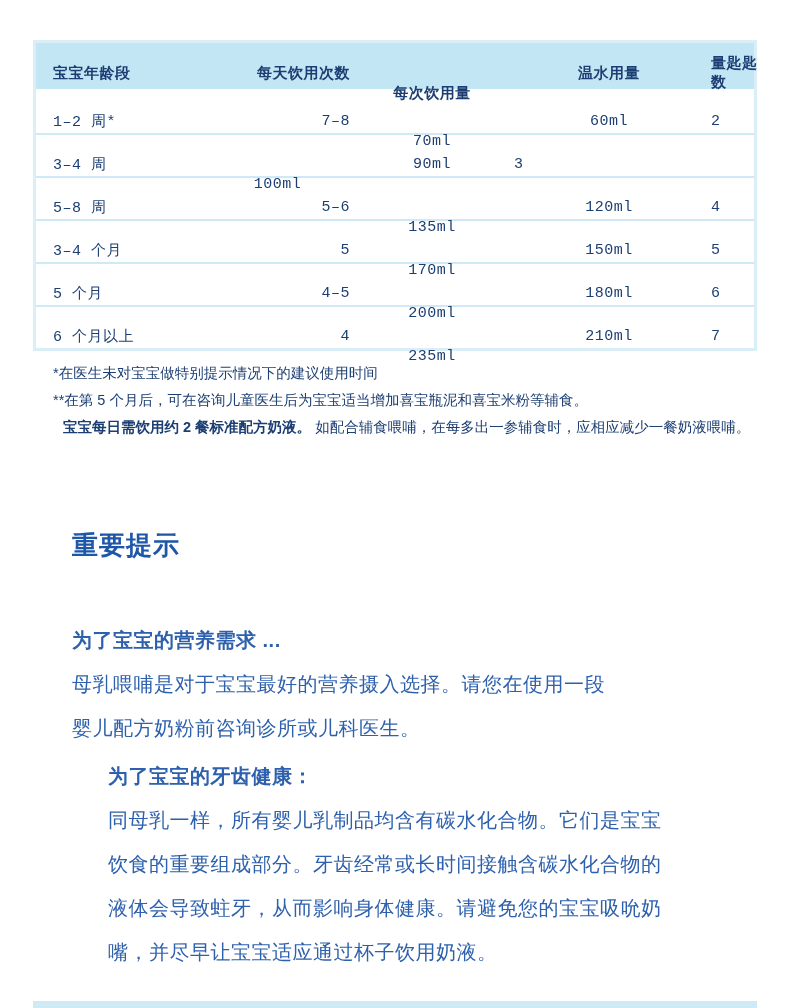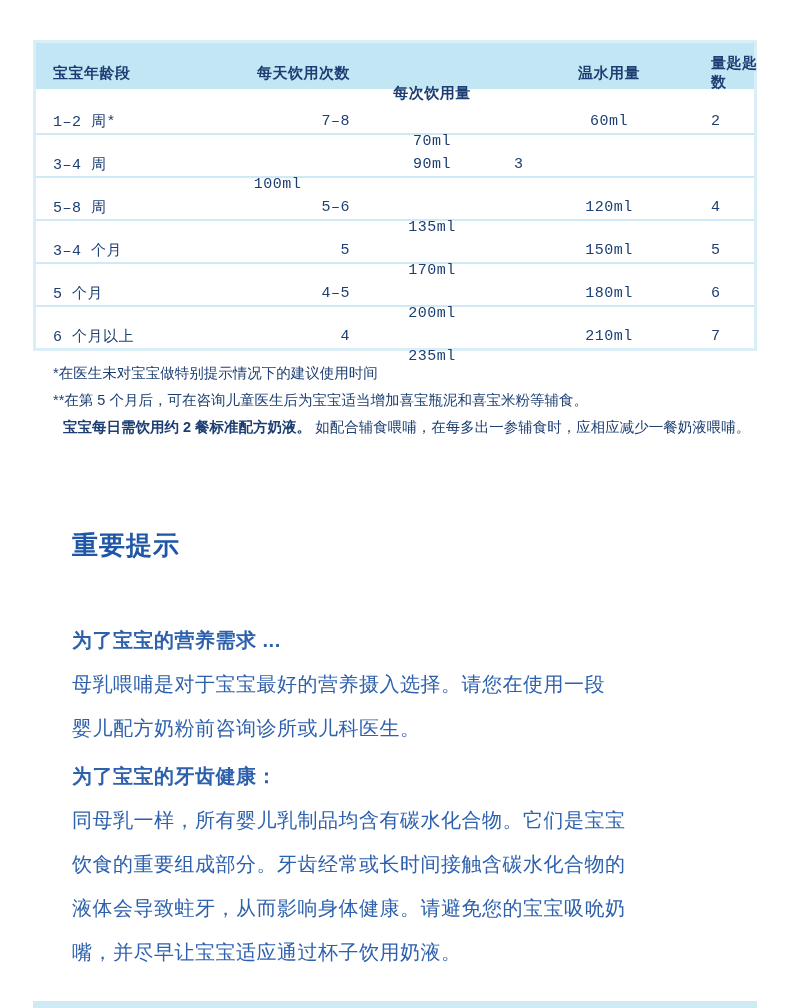--- a/index.html
+++ b/index.html
@@ -71,21 +71,21 @@
     position: absolute;
     left: 72px;
     width: 670px;
     color: #2e61ad;
     font-size: 20px;
     line-height: 44px;
     letter-spacing: 0.5px;
   }
   .section .sec-heading { font-weight: bold; }
   .section-1 { top: 618px; }
-  .section-2 { top: 754px; }
+  .section-2 { top: 754px; margin-left: 36px; }
 
   
   .bottom-strip {
     position: absolute;
     left: 33px; top: 1001px;
     width: 724px; height: 7px;
     background: #cfe9f5;
   }
 </style>
 </head>

